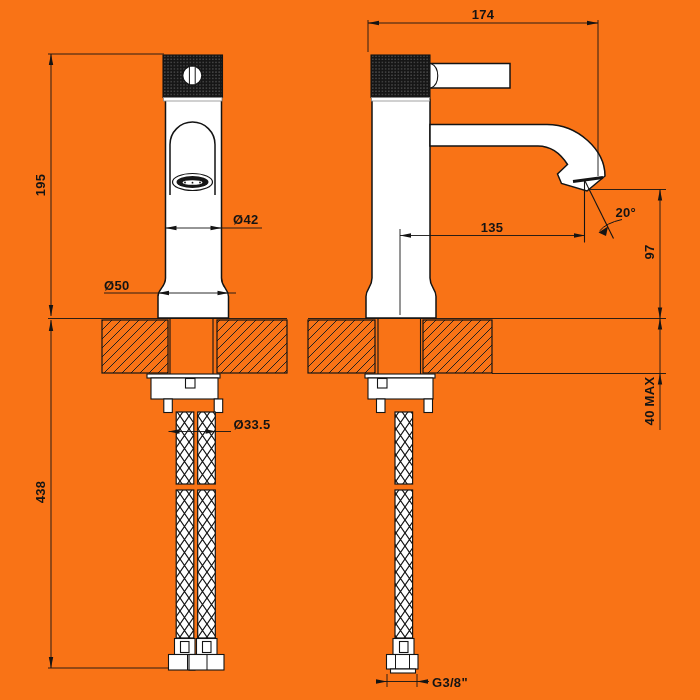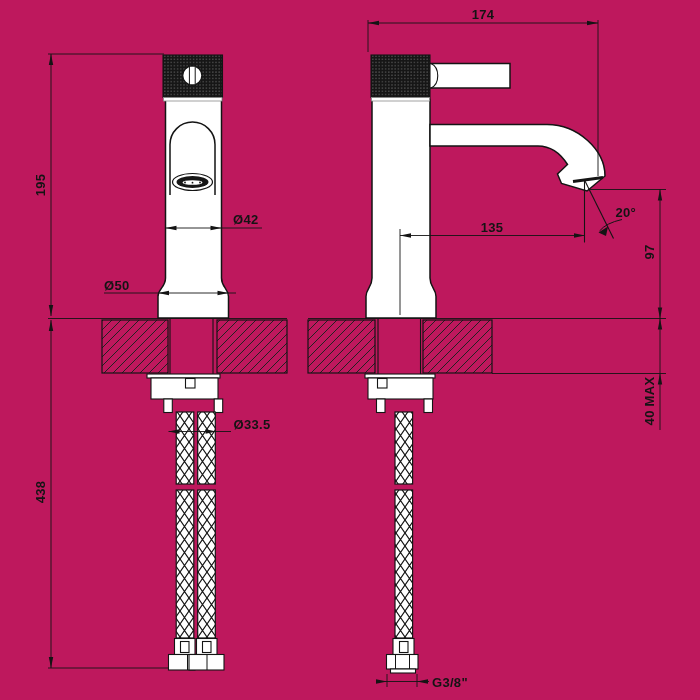--- a/index.html
+++ b/index.html
@@ -1,16 +1,16 @@
 <!DOCTYPE html>
 <html><head>
 <meta charset="utf-8">
 <style>
   html,body{margin:0;padding:0;background:#ffffff;}
-  .canvas{width:700px;height:700px;background:#be185d;position:relative;overflow:hidden;
+  .canvas{width:700px;height:700px;background:#f97316;position:relative;overflow:hidden;
           font-family:"Liberation Sans", sans-serif;}
   svg{display:block;}
   svg text{font-family:"Liberation Sans", sans-serif;font-weight:bold;font-size:13px;fill:#141414;letter-spacing:.3px;}
   .thin{stroke:#141414;stroke-width:0.9;fill:none;}
   .part{stroke:#141414;stroke-width:1.5;fill:#ffffff;}
   .part-nf{stroke:#141414;stroke-width:1.5;fill:none;}
   .det{stroke:#141414;stroke-width:1.1;fill:#ffffff;}
   .arr{fill:#141414;stroke:none;}
 </style>
 </head>

